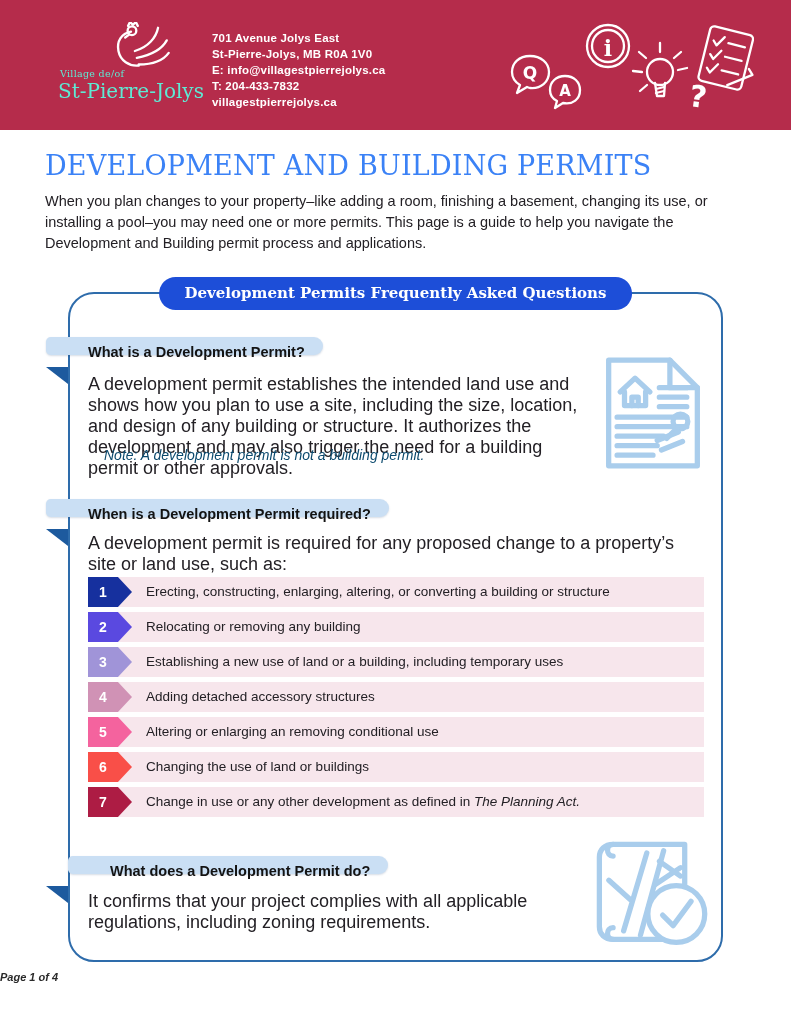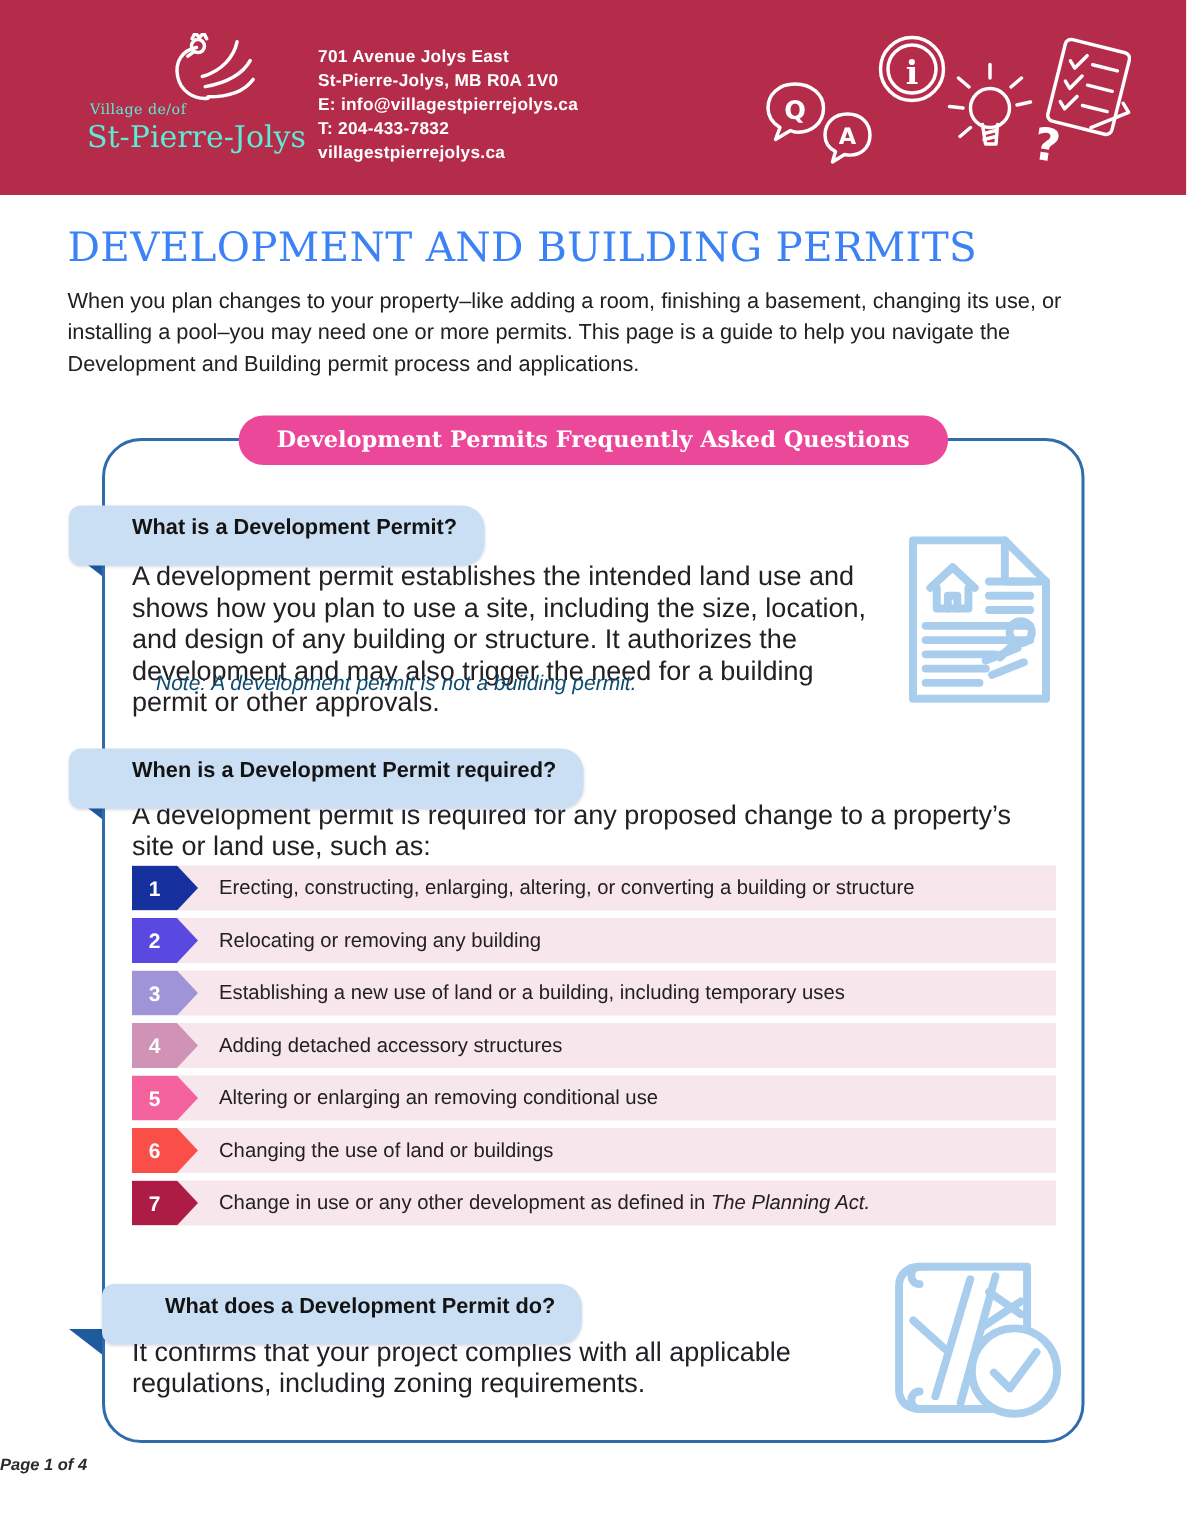--- a/index.html
+++ b/index.html
@@ -24,21 +24,21 @@
   .page-title { position:absolute; left:45px; top:150px; font-family:"DejaVu Serif", serif;
     font-weight:normal; font-size:27px; letter-spacing:.2px; color:#3b82f6; white-space:nowrap; }
   .intro { position:absolute; left:45px; top:191px; width:692px; font-size:14.5px; line-height:21px; }
   
   .faqbox { position:absolute; left:68px; top:292px; width:655px; height:670px;
     border:2px solid #2e6cab; border-radius:26px; background:#fff; }
   .banner { position:absolute; left:50%; transform:translateX(-50%); top:277px; height:33px;
     border-radius:17px; padding:0 26px; line-height:33px; color:#fff; white-space:nowrap;
     font-family:"DejaVu Serif", serif; font-weight:bold; font-size:15px; z-index:3; }
   
-  .qpill { position:absolute; left:46px; height:40px; line-height:30px;
+  .qpill { position:absolute; left:46px; height:18px; line-height:30px;
     padding:0 18px 0 42px; border-radius:8px 15px 15px 8px; font-weight:bold; font-size:14.5px;
     color:#131313; white-space:nowrap; z-index:2; box-shadow:0 1px 2px rgba(30,60,110,.18); }
   .fold { position:absolute; left:46px; width:22px; height:17px; z-index:1;
     clip-path:polygon(0 0, 100% 0, 100% 100%); }
   .answer { position:absolute; left:88px; font-size:18px; line-height:21px; }
   .note { position:absolute; left:104px; font-size:14px; font-style:italic; color:#0c4a6e; }
   
   .rows { position:absolute; left:88px; top:577px; width:616px; }
   .row { position:relative; height:30px; margin-bottom:5px; padding-left:58px;
     font-size:13.5px; line-height:30px; white-space:nowrap; }
@@ -116,21 +116,21 @@
           <path d="M217 59 L234 59"></path>
       </g>
       <path d="M226 72 L248 56 L243 51" transform="rotate(14 218 45)"></path>
     </svg>
   </div>
 
   <div class="page-title">DEVELOPMENT AND BUILDING PERMITS</div>
   <div class="intro">When you plan changes to your property–like adding a room, finishing a basement, changing its use, or installing a pool–you may need one or more permits. This page is a guide to help you navigate the Development and Building permit process and applications.</div>
 
   <div class="faqbox"></div>
-  <div class="banner" style="background-color: #ec4899;">Development Permits Frequently Asked Questions</div>
+  <div class="banner" style="background-color: #1d4ed8;">Development Permits Frequently Asked Questions</div>
 
   <div class="qpill" style="top: 337px; background-color: rgb(202, 223, 244);">What is a Development Permit?</div>
   <div class="fold" style="top: 367px; background-color: rgb(29, 90, 158);"></div>
   <div class="answer" style="top:374px; width:492px;">A development permit establishes the intended land use and shows how you plan to use a site, including the size, location, and design of any building or structure. It authorizes the development and may also trigger the need for a building permit or other approvals.</div>
   <div class="note" style="top:447px;">Note: A development permit is not a building permit.</div>
   <svg class="icon-doc" width="106" height="114" viewBox="0 0 100 108" fill="none" stroke="#a9cdec" stroke-width="5" stroke-linecap="round" stroke-linejoin="round">
     <path d="M8 4 H66 L92 30 V104 H8 Z"></path>
     <path d="M66 4 V30 H92"></path>
     <path d="M19 34 L33 21 L47 34"></path>
     <path d="M23 34 V47 H43 V34"></path>

